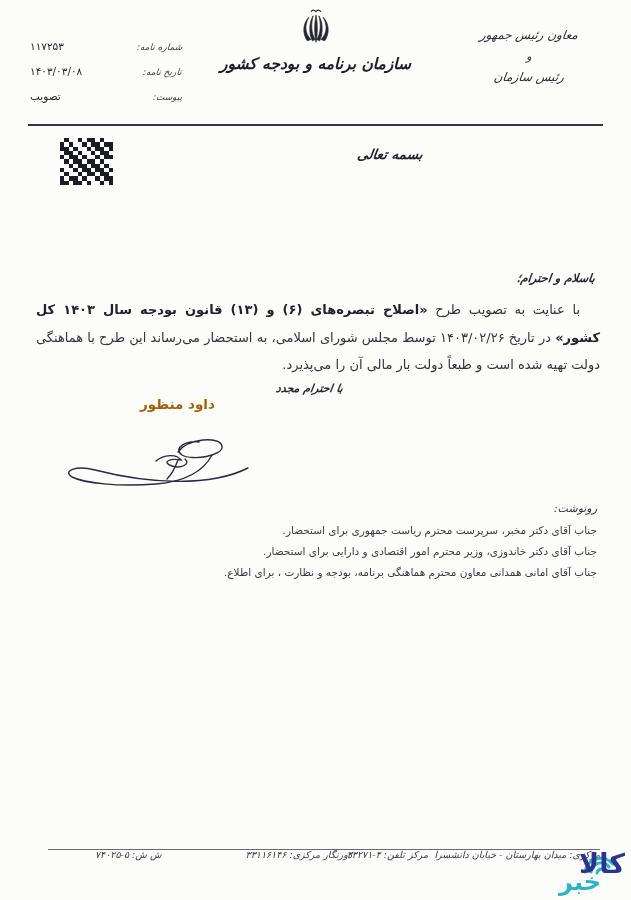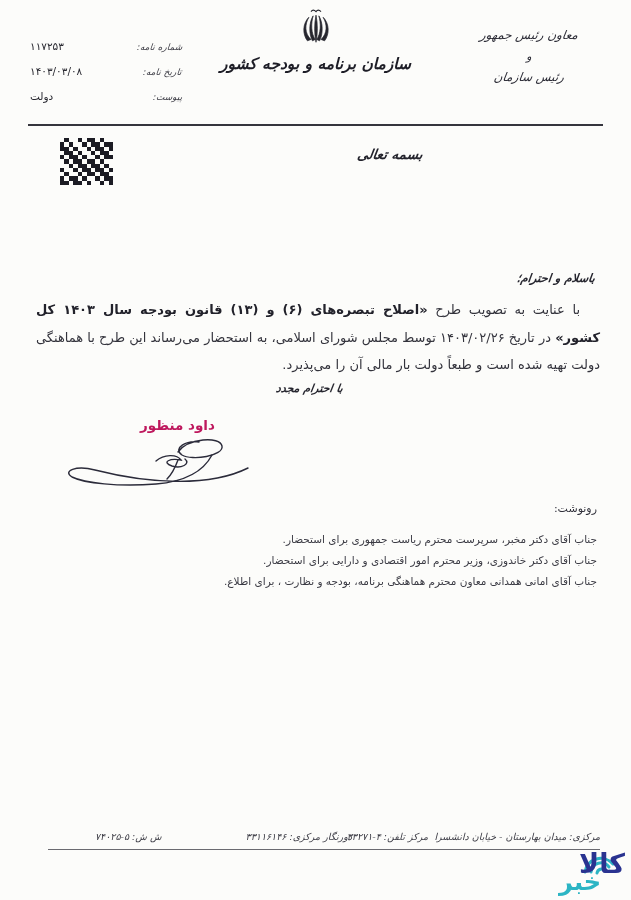--- a/index.html
+++ b/index.html
@@ -32,29 +32,29 @@
       font-size:13px;line-height:21px;color:#1e1e27;}
   .salutation{position:absolute;right:36px;top:271px;font-size:11.5px;font-style:italic;
       font-weight:bold;color:#26262f;transform:skewX(-7deg);}
   
   .body-text{position:absolute;right:31px;left:36px;top:296px;margin:0;
       font-size:13px;line-height:27.5px;text-align:justify;color:#33333c;text-indent:20px;}
   .body-bold{font-weight:bold;color:#22222b;}
   
   .closing{position:absolute;right:288px;top:382px;font-size:11px;font-style:italic;
       font-weight:bold;color:#26262f;transform:skewX(-8deg);}
-  .signer-name{position:absolute;left:140px;top:417px;font-size:13.5px;font-weight:bold;color:#be185d;}
+  .signer-name{position:absolute;left:140px;top:396px;font-size:13.5px;font-weight:bold;color:#a16207;}
   .signature-svg{position:absolute;left:60px;top:430px;}
   
   .cc{position:absolute;right:34px;top:502px;text-align:right;color:#3a3a43;}
-  .cc-title{font-size:11px;margin-bottom:14px;color:#30303a;}
+  .cc-title{font-size:11px;margin-bottom:5px;color:#30303a;font-style:italic;}
   .cc-item{font-size:10.5px;line-height:21px;}
   
   .rule-bottom{position:absolute;left:48px;right:31px;top:849px;height:1px;background:#6a6a70;}
-  .footer-item{position:absolute;top:831px;font-size:9.5px;color:#3b3b44;white-space:nowrap;font-style:italic;}
+  .footer-item{position:absolute;top:849px;font-size:9.5px;color:#3b3b44;white-space:nowrap;font-style:italic;}
   .f-address{right:31px;}
   .f-phone{right:203px;}
   .f-fax{right:279px;}
   .f-sh{left:95px;direction:rtl;}
   
   .watermark{position:absolute;right:0;bottom:0;width:92px;height:56px;z-index:5;}
   .wm-arcs{position:absolute;right:4px;top:-8px;}
   .wm-line1{position:absolute;right:6px;top:6px;font-size:27px;font-weight:bold;
       color:#2a3390;line-height:1;letter-spacing:-1px;}
   .wm-line2{position:absolute;right:30px;top:26px;font-size:24px;font-weight:bold;
@@ -69,21 +69,21 @@
     <div class="meta-row">
       <span class="meta-label">شماره نامه:</span>
       <span class="meta-value">۱۱۷۲۵۳</span>
     </div>
     <div class="meta-row">
       <span class="meta-label">تاریخ نامه:</span>
       <span class="meta-value">۱۴۰۳/۰۳/۰۸</span>
     </div>
     <div class="meta-row">
       <span class="meta-label">پیوست:</span>
-      <span class="meta-value">دولت</span>
+      <span class="meta-value">تصویب</span>
     </div>
   </div>
 
   <div class="org">
     <svg width="30" height="40" viewBox="0 0 40 56" aria-hidden="true">
       <g stroke="#26262e" fill="#26262e">
         <path d="M13 5 q3 -4 7 0 q3 -4 7 0" fill="none" stroke-width="1.6"></path>
         <path d="M8 46 C1 37 1 22 10 13 C4 23 4 36 13 44 Z"></path>
         <path d="M16 46 C11 37 11 20 17 11 C14 21 14 36 20 44 Z" transform="translate(-1,0)"></path>
         <path d="M20 10 C17.5 22 17.5 36 20 48 C22.5 36 22.5 22 20 10 Z"></path>

